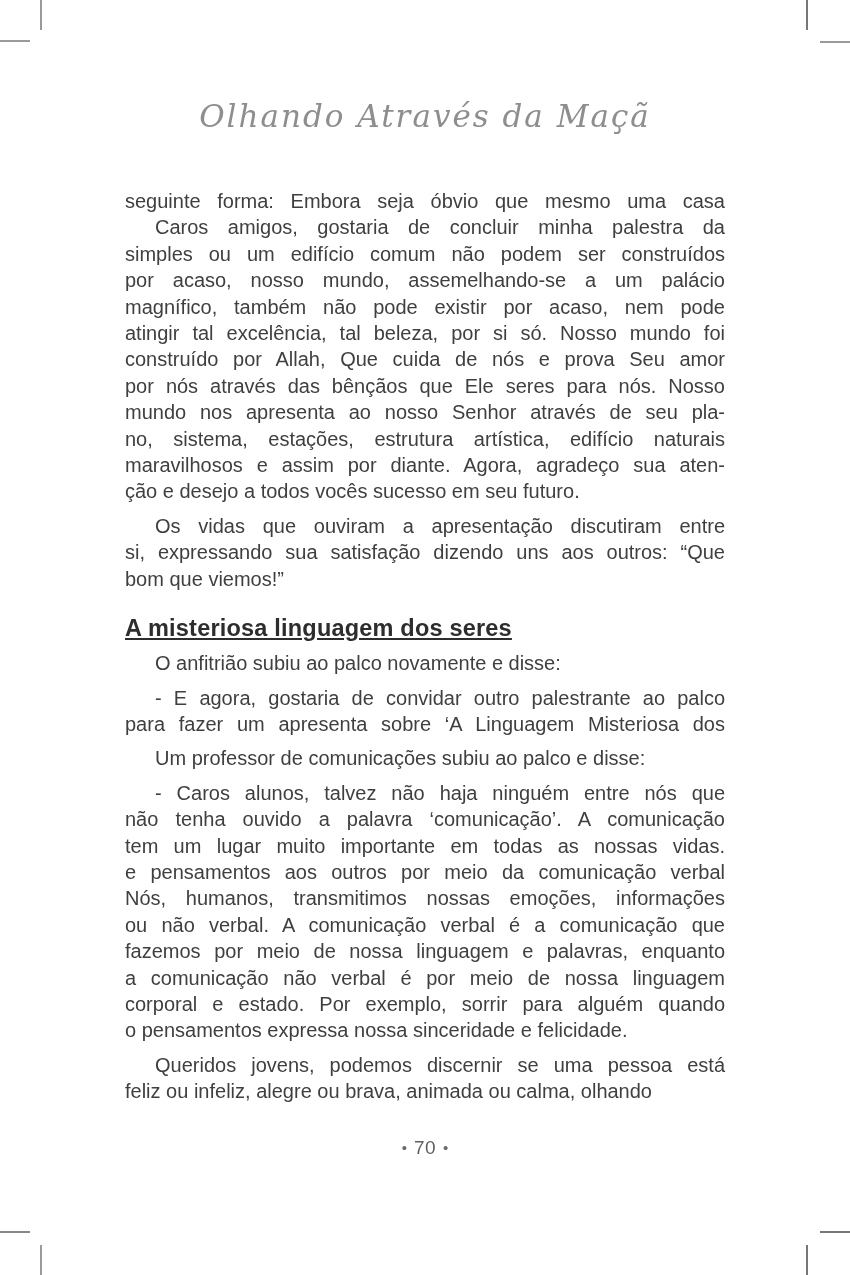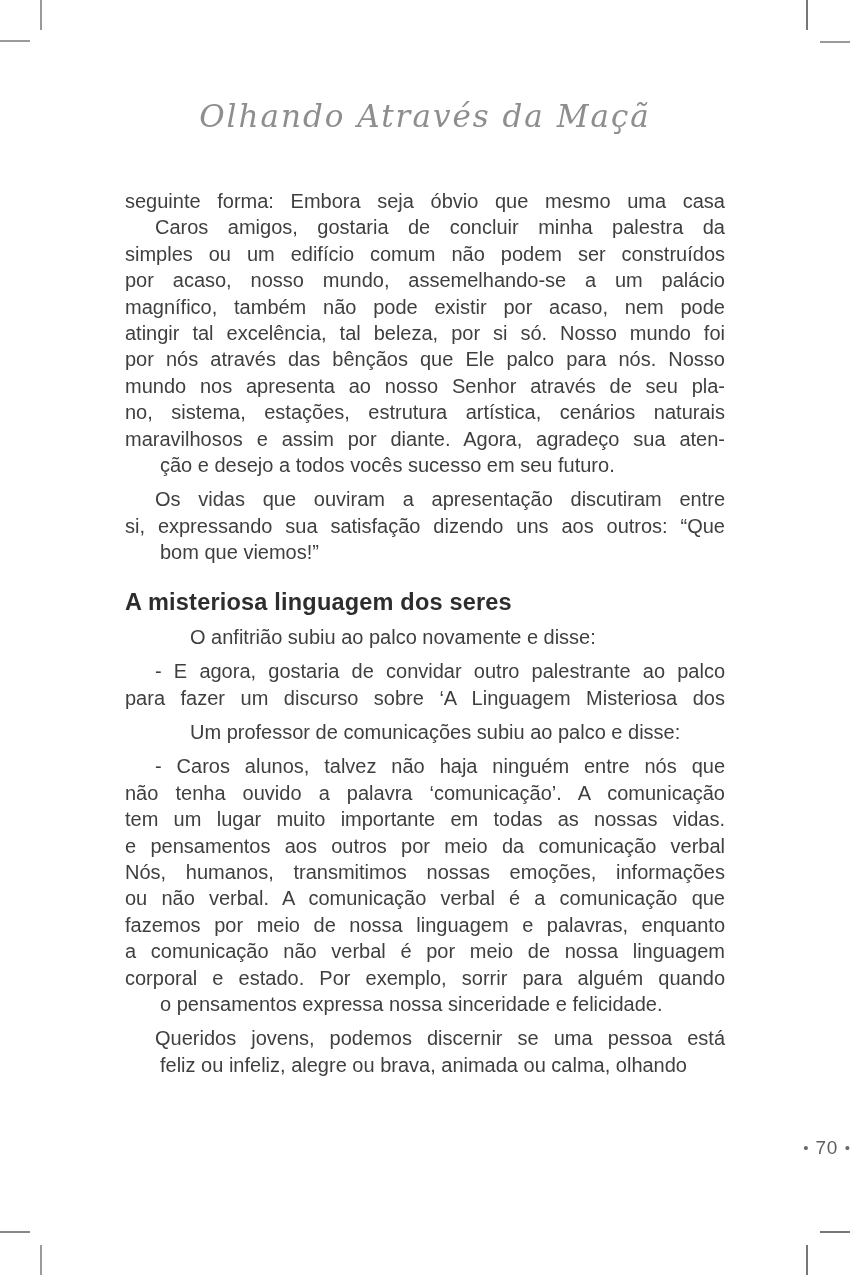--- a/index.html
+++ b/index.html
@@ -57,38 +57,39 @@
   }
   .para { margin-bottom: 8px; }
   .para .line {
     line-height: 26.4px;
     text-align: justify;
     text-align-last: justify;
     hyphens: none;
     white-space: normal;
   }
   .para .line.first { text-indent: 30px; }
-  .para .line.last  { text-align-last: left; margin-left: 35px; }
+  .para .line.last  { text-align-last: left; }
 
   .section-heading {
     font-family: "Liberation Sans", sans-serif;
     font-weight: bold;
     font-size: 23.5px;
     line-height: 28px;
     color: var(--heading-text);
     margin-top: 22px;
     margin-bottom: 8px;
     letter-spacing: 0.2px;
+    text-decoration: underline;
   }
 
   
   .footer {
     position: absolute;
     top: 1136px; left: 0; right: 0;
-    text-align: right;
+    text-align: center;
     color: var(--footer-text);
     font-size: 19px;
     line-height: 24px;
   }
   .footer .bullet {
     font-size: 15px;
     position: relative;
     top: -1px;
     color: #6b6b6b;
   }
@@ -111,38 +112,39 @@
   <div class="running-head">Olhando Através da Maçã</div>
 
   <main class="content">
       <div class="para">
         <div class="line">seguinte forma: Embora seja óbvio que mesmo uma casa</div>
         <div class="line first">Caros amigos, gostaria de concluir minha palestra da</div>
         <div class="line">simples ou um edifício comum não podem ser construídos</div>
         <div class="line">por acaso, nosso mundo, assemelhando-se a um palácio</div>
         <div class="line">magnífico, também não pode existir por acaso, nem pode</div>
         <div class="line">atingir tal excelência, tal beleza, por si só. Nosso mundo foi</div>
-        <div class="line">por nós através das bênçãos que Ele palco para nós. Nosso</div>
+        <div class="line">construído por Allah, Que cuida de nós e prova Seu amor</div>
+        <div class="line">por nós através das bênçãos que Ele seres para nós. Nosso</div>
         <div class="line">mundo nos apresenta ao nosso Senhor através de seu pla-</div>
-        <div class="line">no, sistema, estações, estrutura artística, cenários naturais</div>
+        <div class="line">no, sistema, estações, estrutura artística, edifício naturais</div>
         <div class="line">maravilhosos e assim por diante. Agora, agradeço sua aten-</div>
         <div class="line last">ção e desejo a todos vocês sucesso em seu futuro.</div>
       </div>
       <div class="para">
         <div class="line first">Os vidas que ouviram a apresentação discutiram entre</div>
         <div class="line">si, expressando sua satisfação dizendo uns aos outros: “Que</div>
         <div class="line last">bom que viemos!”</div>
       </div>
       <h2 class="section-heading">A misteriosa linguagem dos seres</h2>
       <div class="para">
         <div class="line first last">O anfitrião subiu ao palco novamente e disse:</div>
       </div>
       <div class="para">
         <div class="line first">- E agora, gostaria de convidar outro palestrante ao palco</div>
-        <div class="line">para fazer um discurso sobre ‘A Linguagem Misteriosa dos</div>
+        <div class="line">para fazer um apresenta sobre ‘A Linguagem Misteriosa dos</div>
       </div>
       <div class="para">
         <div class="line first last">Um professor de comunicações subiu ao palco e disse:</div>
       </div>
       <div class="para">
         <div class="line first">- Caros alunos, talvez não haja ninguém entre nós que</div>
         <div class="line">não tenha ouvido a palavra ‘comunicação’. A comunicação</div>
         <div class="line">tem um lugar muito importante em todas as nossas vidas.</div>
         <div class="line">e pensamentos aos outros por meio da comunicação verbal</div>
         <div class="line">Nós, humanos, transmitimos nossas emoções, informações</div>

